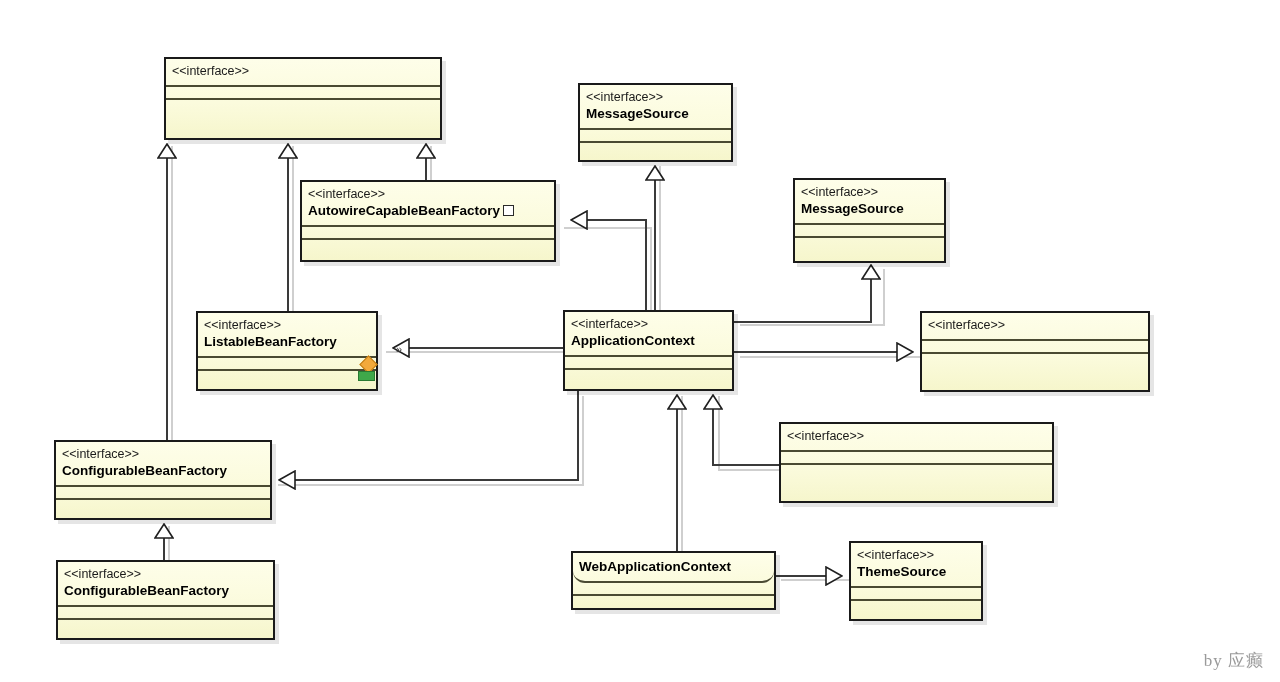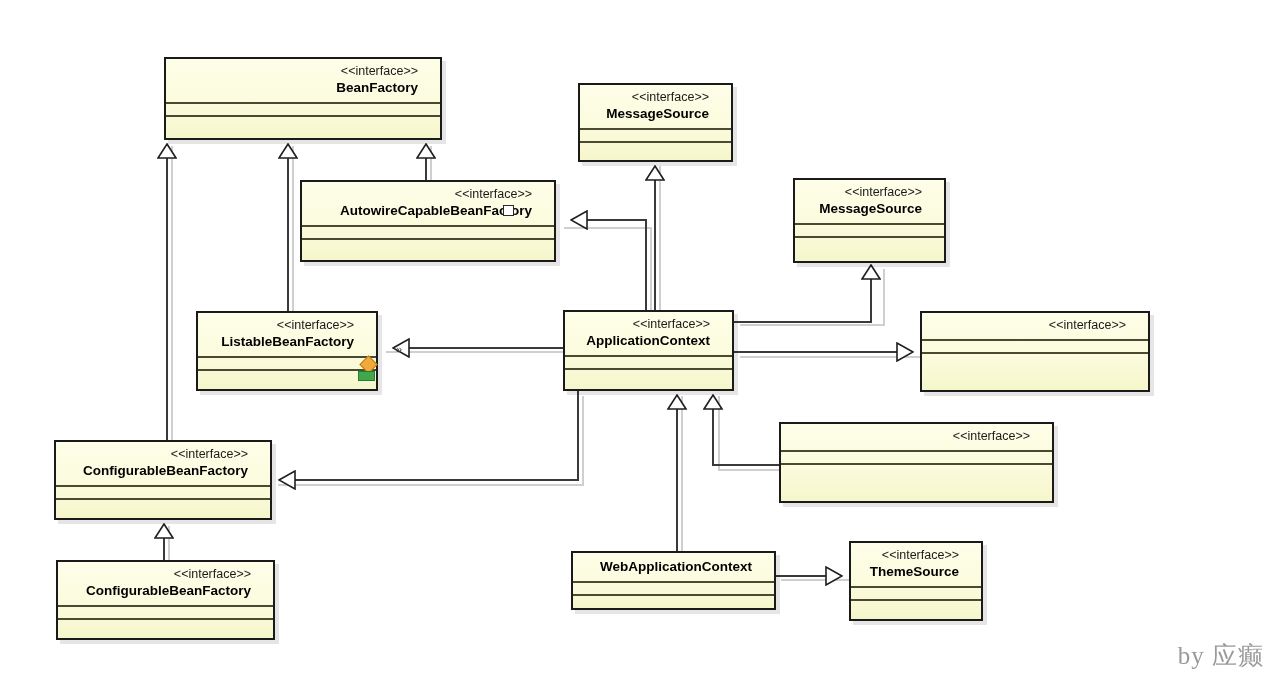--- a/index.html
+++ b/index.html
@@ -32,21 +32,21 @@
     box-sizing: border-box;
     border: 2px solid #1a1a1a;
     background: linear-gradient(to bottom, #fefee9 0%, #fbfbdd 55%, #f6f6cc 100%);
     box-shadow: 4px 4px 0 0 rgba(0,0,0,0.10);
     z-index: 5;
   }
   .uml-name-compartment {
     box-sizing: border-box;
     width: 100%;
     padding: 5px 22px 6px 6px;
-    text-align: right;
+    text-align: left;
     border-bottom: 2px solid #4a4a32;
   }
   .uml-stereotype {
     display: block;
     font-size: 12.5px;
     line-height: 15px;
     color: #1a1a1a;
     font-weight: normal;
     letter-spacing: 0px;
     white-space: nowrap;
@@ -67,20 +67,21 @@
   }
   .uml-op-compartment {
     box-sizing: border-box;
     width: 100%;
     height: 17px;
   }
   
   .uml-class.plain .uml-name-compartment {
     padding-top: 11px;
     padding-bottom: 11px;
+    border-radius: 12px;
   }
   
   .badge {
     position: absolute;
     z-index: 9;
   }
   .badge-diamond {
     width: 11px;
     height: 11px;
     background: #f2a93b;
@@ -98,21 +99,21 @@
     height: 9px;
     background: #ffffff;
     border: 1.5px solid #2a2a2a;
   }
   
   #watermark {
     position: absolute;
     right: 16px;
     bottom: 10px;
     font-family: "Liberation Serif", "DejaVu Serif", serif;
-    font-size: 25px;
+    font-size: 17px;
     color: #9a9a9a;
     letter-spacing: 1px;
     z-index: 12;
     white-space: nowrap;
   }
 </style>
 </head>
 <body>
 
 <div id="diagram">
@@ -177,21 +178,20 @@
 
       <path d="M 164 560 L 164 538" marker-end="url(#tri-up)"></path>
     </g>
 
     <text x="396" y="353" font-family="Liberation Sans, sans-serif" font-size="11" fill="#3a3a3a">»</text>
   </svg>
 
   <div class="uml-class" style="left:164px; top:57px; width:278px; height:83px;">
     <div class="uml-name-compartment">
       <span class="uml-stereotype">&lt;&lt;interface&gt;&gt;</span>
-      <span class="uml-classname">BeanFactory</span>
     </div>
     <div class="uml-attr-compartment"></div>
     <div class="uml-op-compartment"></div>
   </div>
 
   <div class="uml-class" style="left:578px; top:83px; width:155px; height:79px;">
     <div class="uml-name-compartment">
       <span class="uml-stereotype">&lt;&lt;interface&gt;&gt;</span>
       <span class="uml-classname">MessageSource</span>
     </div>

